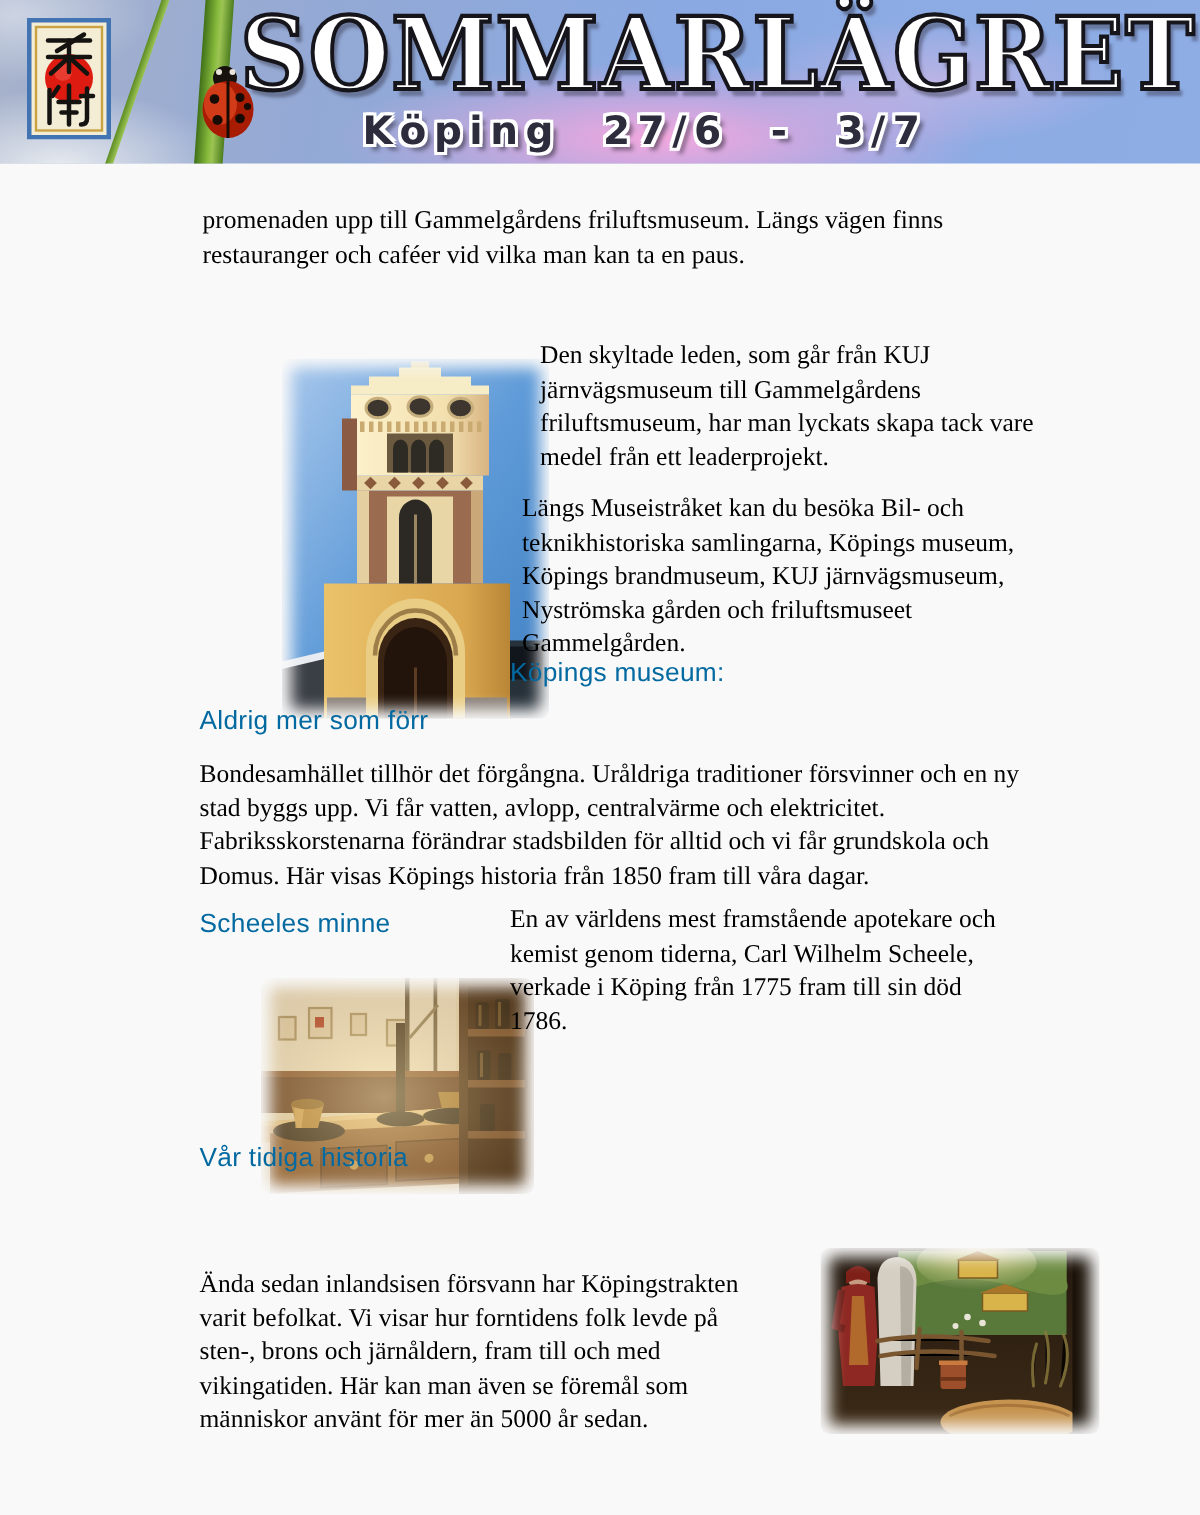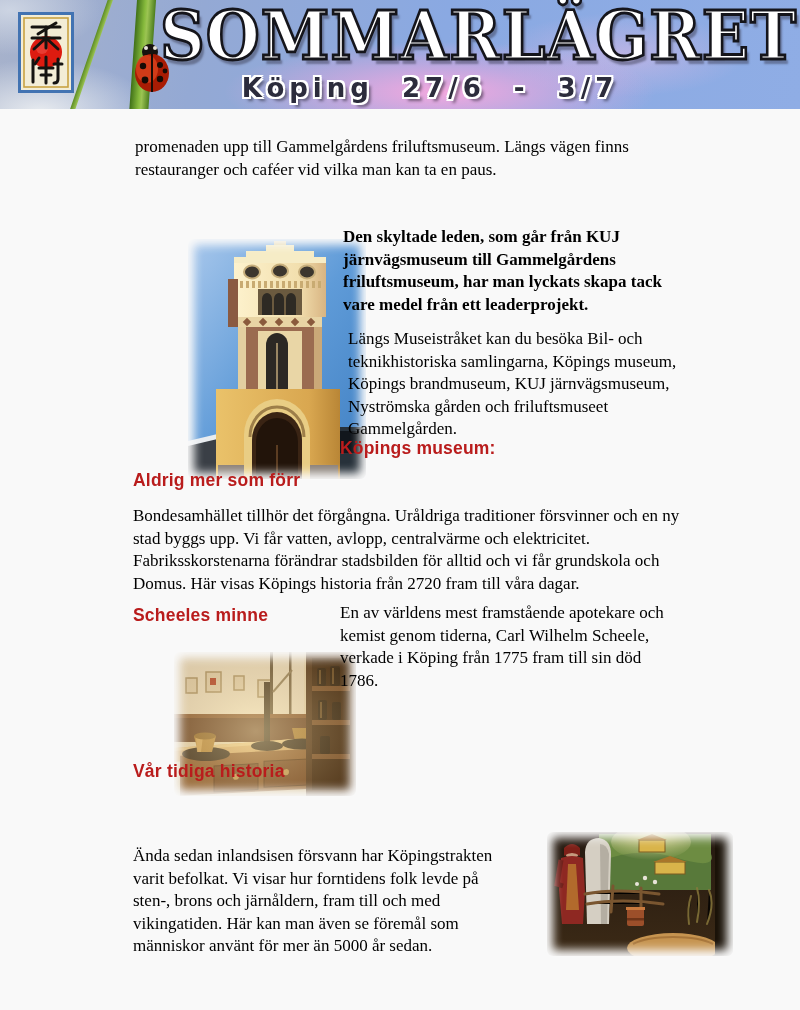--- a/index.html
+++ b/index.html
@@ -23,24 +23,24 @@
     font-family:"DejaVu Serif",serif;font-weight:bold;font-size:62px;line-height:109%;
     color:#fff;-webkit-text-stroke:2.6px #15151b;letter-spacing:1px;
     text-shadow:3px 4px 2px rgba(50,50,70,.45);transform:scaleY(1.08);transform-origin:top center;white-space:nowrap;}
   .banner-subtitle{position:absolute;left:200px;top:73px;width:460px;text-align:center;
     font-family:"DejaVu Sans",sans-serif;font-weight:bold;font-size:26px;letter-spacing:5px;word-spacing:14px;
     color:#2c2c3c;white-space:nowrap;
     text-shadow:-2px -2px 0 #fff,2px -2px 0 #fff,-2px 2px 0 #fff,2px 2px 0 #fff,0 -2px 0 #fff,0 2px 0 #fff,-2px 0 0 #fff,2px 0 0 #fff,4px 4px 3px rgba(20,20,30,.5);}
 
   
   .para{position:absolute;font-size:17px;line-height:22.5px;color:#000000;margin:0;}
-  .h-bold{position:absolute;font-family:"Liberation Sans",sans-serif;font-weight:bold;font-size:17.5px;color:#b91c1c;margin:0;letter-spacing:.2px;}
+  .h-bold{position:absolute;font-family:"Liberation Sans",sans-serif;font-weight:normal;font-size:17.5px;color:#0369a1;margin:0;letter-spacing:.2px;}
 
   .intro{left:135px;top:136px;width:520px;}
-  .p-leden{left:343px;top:226px;width:332px;font-weight:bold;}
+  .p-leden{left:360px;top:226px;width:332px;}
   .p-straket{left:348px;top:328px;width:332px;}
   .h-kopings{left:340px;top:438px;}
   .h-aldrig{left:133px;top:470px;}
   .p-aldrig{left:133px;top:505px;width:560px;}
   .h-scheele{left:133px;top:605px;}
   .p-scheele{left:340px;top:602px;width:340px;}
   .h-historia{left:133px;top:761px;}
   .p-historia{left:133px;top:845px;width:372px;}
 
   
@@ -191,21 +191,21 @@
         <path d="M46,24 L46,18 L58,18 L58,12 L78,12 L78,6 L86,6 L86,2 L98,2 L98,6 L106,6 L106,12 L126,12 L126,18 L138,18 L138,24 Z" fill="#f6ecc6"></path>
         <path d="M86,2 h12 v4 h-12 z" fill="#e8d8a8"></path>
       </svg>
     </figure>
 
     <p class="para p-leden">Den skyltade leden, som går från KUJ järnvägsmuseum till Gammelgårdens friluftsmuseum, har man lyckats skapa tack vare medel från ett leaderprojekt.</p>
     <p class="para p-straket">Längs Museistråket kan du besöka Bil- och teknikhistoriska samlingarna, Köpings museum, Köpings brandmuseum, KUJ järnvägsmuseum, Nyströmska gården och friluftsmuseet Gammelgården.</p>
     <h3 class="h-bold h-kopings">Köpings museum:</h3>
 
     <h3 class="h-bold h-aldrig">Aldrig mer som förr</h3>
-    <p class="para p-aldrig">Bondesamhället tillhör det förgångna. Uråldriga traditioner försvinner och en ny stad byggs upp. Vi får vatten, avlopp, centralvärme och elektricitet. Fabriksskorstenarna förändrar stadsbilden för alltid och vi får grundskola och Domus. Här visas Köpings historia från 2720 fram till våra dagar.</p>
+    <p class="para p-aldrig">Bondesamhället tillhör det förgångna. Uråldriga traditioner försvinner och en ny stad byggs upp. Vi får vatten, avlopp, centralvärme och elektricitet. Fabriksskorstenarna förändrar stadsbilden för alltid och vi får grundskola och Domus. Här visas Köpings historia från 1850 fram till våra dagar.</p>
 
     <h3 class="h-bold h-scheele">Scheeles minne</h3>
 
     <figure class="photo photo-pharmacy">
       <svg width="182" height="144" viewBox="0 0 182 144">
         <defs>
           <radialGradient id="warm" cx=".45" cy=".55" r=".9">
             <stop offset="0" stop-color="#ffe9b0" stop-opacity=".55"></stop>
               <stop offset="1" stop-color="#8a5a20" stop-opacity=".25"></stop>
           </radialGradient>

